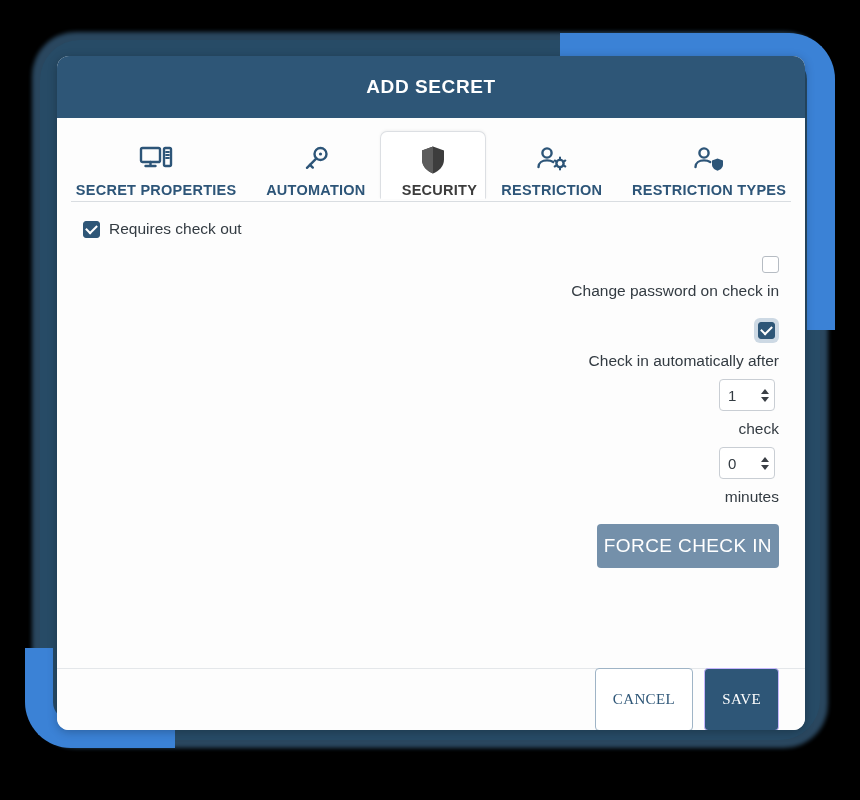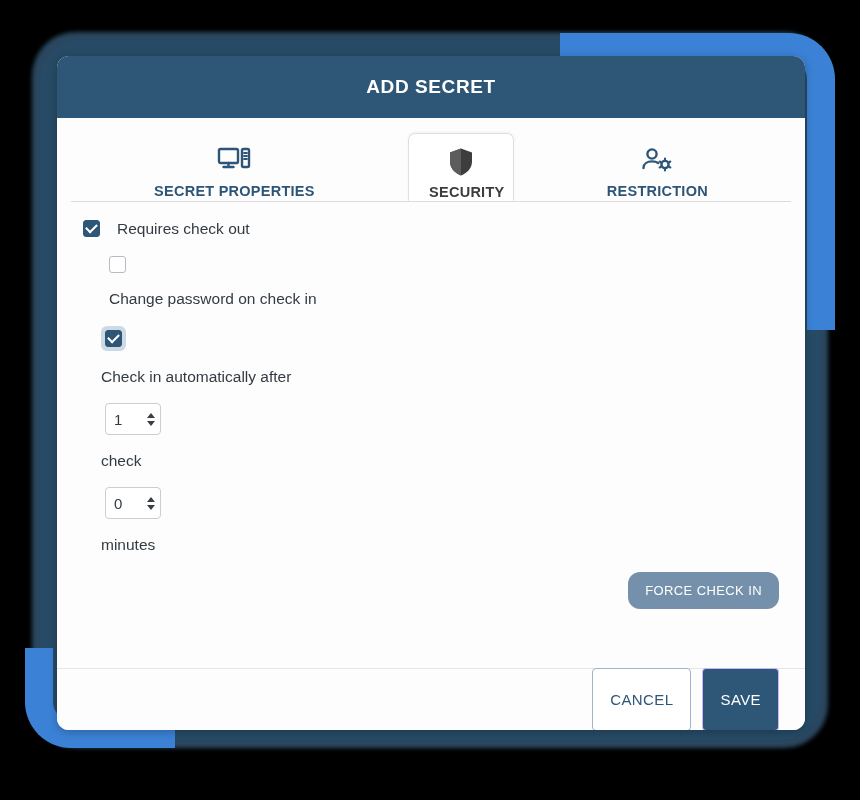--- a/index.html
+++ b/index.html
@@ -82,22 +82,22 @@
     font-size: 19px;
     font-weight: bold;
     letter-spacing: .6px;
   }
 
   
   .tabstrip {
     position: relative;
     height: 84px;
     display: flex;
-    align-items: flex-start;
-    padding: 15px 4px;
+    align-items: flex-end;
+    padding: 4px 4px;
     background: #fdfdfd;
   }
   .tabstrip::after {
     content: "";
     position: absolute;
     left: 14px; right: 14px; bottom: 0;
     height: 1px;
     background: #d9dde1;
   }
   .tab {
@@ -134,22 +134,22 @@
 
   
   .dlg-body {
     flex: 1 1 auto;
     background: #fdfdfd;
     padding: 18px 26px 0 26px;
     position: relative;
   }
   .row {
     display: flex;
-    align-items: flex-start;
-    gap: 17px;
+    align-items: flex-end;
+    gap: 9px;
     margin-bottom: 18px;
   }
   .row.indent { margin-left: 26px; flex-direction: column; }
   .row .lbl { font-size: 15.5px; color: #333b42; }
 
   
   .cb {
     width: 17px; height: 17px;
     border-radius: 3px;
     border: 1px solid #b6bcc3;
@@ -208,23 +208,23 @@
     cursor: pointer;
   }
   .spin i.up   { border-bottom: 5px solid #3a3f45; }
   .spin i.down { border-top: 5px solid #3a3f45; }
 
   .force-wrap { display: flex; justify-content: flex-end; margin-top: 10px; }
   .force-btn {
     background: #7490aa;
     color: #fff;
     border: none;
-    border-radius: 12px;
-    padding: 11px 17px;
-    font-size: 13px;
+    border-radius: 4px;
+    padding: 11px 7px;
+    font-size: 19px;
     letter-spacing: .4px;
     cursor: pointer;
     font-family: inherit;
   }
 
   
   .dlg-footer {
     height: 62px;
     border-top: 1px solid #e4e7ea;
     background: #fdfdfd;
@@ -233,21 +233,21 @@
     justify-content: flex-end;
     gap: 11px;
     padding: 0 26px;
   }
   .btn {
     border-radius: 4px;
     font-size: 15px;
     letter-spacing: .4px;
     padding: 22px 17px;
     cursor: pointer;
-    font-family: Liberation Sans, sans-serif;
+    font-family: Liberation Serif, serif;
   }
   .btn-cancel {
     background: #ffffff;
     color: #2e5677;
     border: 1px solid #9fb4c6;
   }
   .btn-save {
     background: #2e5677;
     color: #ffffff;
     border: 1px solid #c4b5fd;
@@ -279,20 +279,31 @@
           <svg width="34" height="30" viewBox="0 0 34 30" fill="none" stroke="#2d5578" stroke-width="2.4">
             <rect x="2" y="3" width="19" height="14" rx="1.6"></rect>
             <path d="M11.5 17v4M6.5 21h10" stroke-linecap="round"></path>
             <rect x="25" y="3" width="7" height="18" rx="1.4"></rect>
             <path d="M27 7h3M27 10h3M27 13h3" stroke-linecap="round" stroke-width="1.8"></path>
           </svg>
         </span>
         <span class="tlabel">SECRET PROPERTIES</span>
       </div>
 
+      <div class="tab">
+        <span class="ticon">
+          <svg width="30" height="30" viewBox="0 0 30 30" fill="none" stroke="#2d5578" stroke-width="2.4" stroke-linecap="round">
+            <circle cx="19.5" cy="9" r="6"></circle>
+            <circle cx="19.5" cy="9" r="1.6" fill="#2d5578" stroke="none"></circle>
+            <path d="M15.4 13.4 6 22.8"></path>
+            <path d="M9 19.8l2.8 2.8"></path>
+          </svg>
+        </span>
+        <span class="tlabel">AUTOMATION</span>
+      </div>
 
       <div class="tab active">
         <span class="ticon">
           <svg width="26" height="30" viewBox="0 0 26 30">
             <path d="M13 1.5 24 5.5v9c0 7-5 11.5-11 14-6-2.5-11-7-11-14v-9z" fill="#3d3d3d"></path>
             <path d="M13 1.5 2 5.5v9c0 7 5 11.5 11 14z" fill="#5c5c5c"></path>
           </svg>
         </span>
         <span class="tlabel">SECURITY</span>
       </div>
@@ -302,20 +313,30 @@
           <svg width="34" height="30" viewBox="0 0 34 30" fill="none" stroke="#2d5578" stroke-width="2.4" stroke-linecap="round">
             <circle cx="12" cy="8" r="4.6"></circle>
             <path d="M3.5 22c0-4.2 3.8-6.6 8.5-6.6 2.4 0 4.6.6 6.2 1.7"></path>
             <circle cx="25" cy="18.5" r="3.6"></circle>
             <path d="M25 12.6v1.6M25 22.8v1.6M19.7 15.5l1.4.8M28.9 20.7l1.4.8M30.3 15.5l-1.4.8M21.1 20.7l-1.4.8" stroke-width="2.1"></path>
           </svg>
         </span>
         <span class="tlabel">RESTRICTION</span>
       </div>
 
+      <div class="tab">
+        <span class="ticon">
+          <svg width="34" height="30" viewBox="0 0 34 30" fill="none" stroke="#2d5578" stroke-width="2.4" stroke-linecap="round">
+            <circle cx="12" cy="8" r="4.6"></circle>
+            <path d="M3.5 22c0-4.2 3.8-6.6 8.5-6.6 2.4 0 4.6.6 6.2 1.7"></path>
+            <path d="M25.5 13.5 31 15.4v4c0 3.2-2.6 5.2-5.5 6.3-2.9-1.1-5.5-3.1-5.5-6.3v-4z" fill="#2d5578" stroke="none"></path>
+          </svg>
+        </span>
+        <span class="tlabel">RESTRICTION TYPES</span>
+      </div>
 
     </div>
 
     <div class="dlg-body">
 
       <div class="row">
         <span class="cb checked"></span>
         <span class="lbl">Requires check out</span>
       </div>
 

